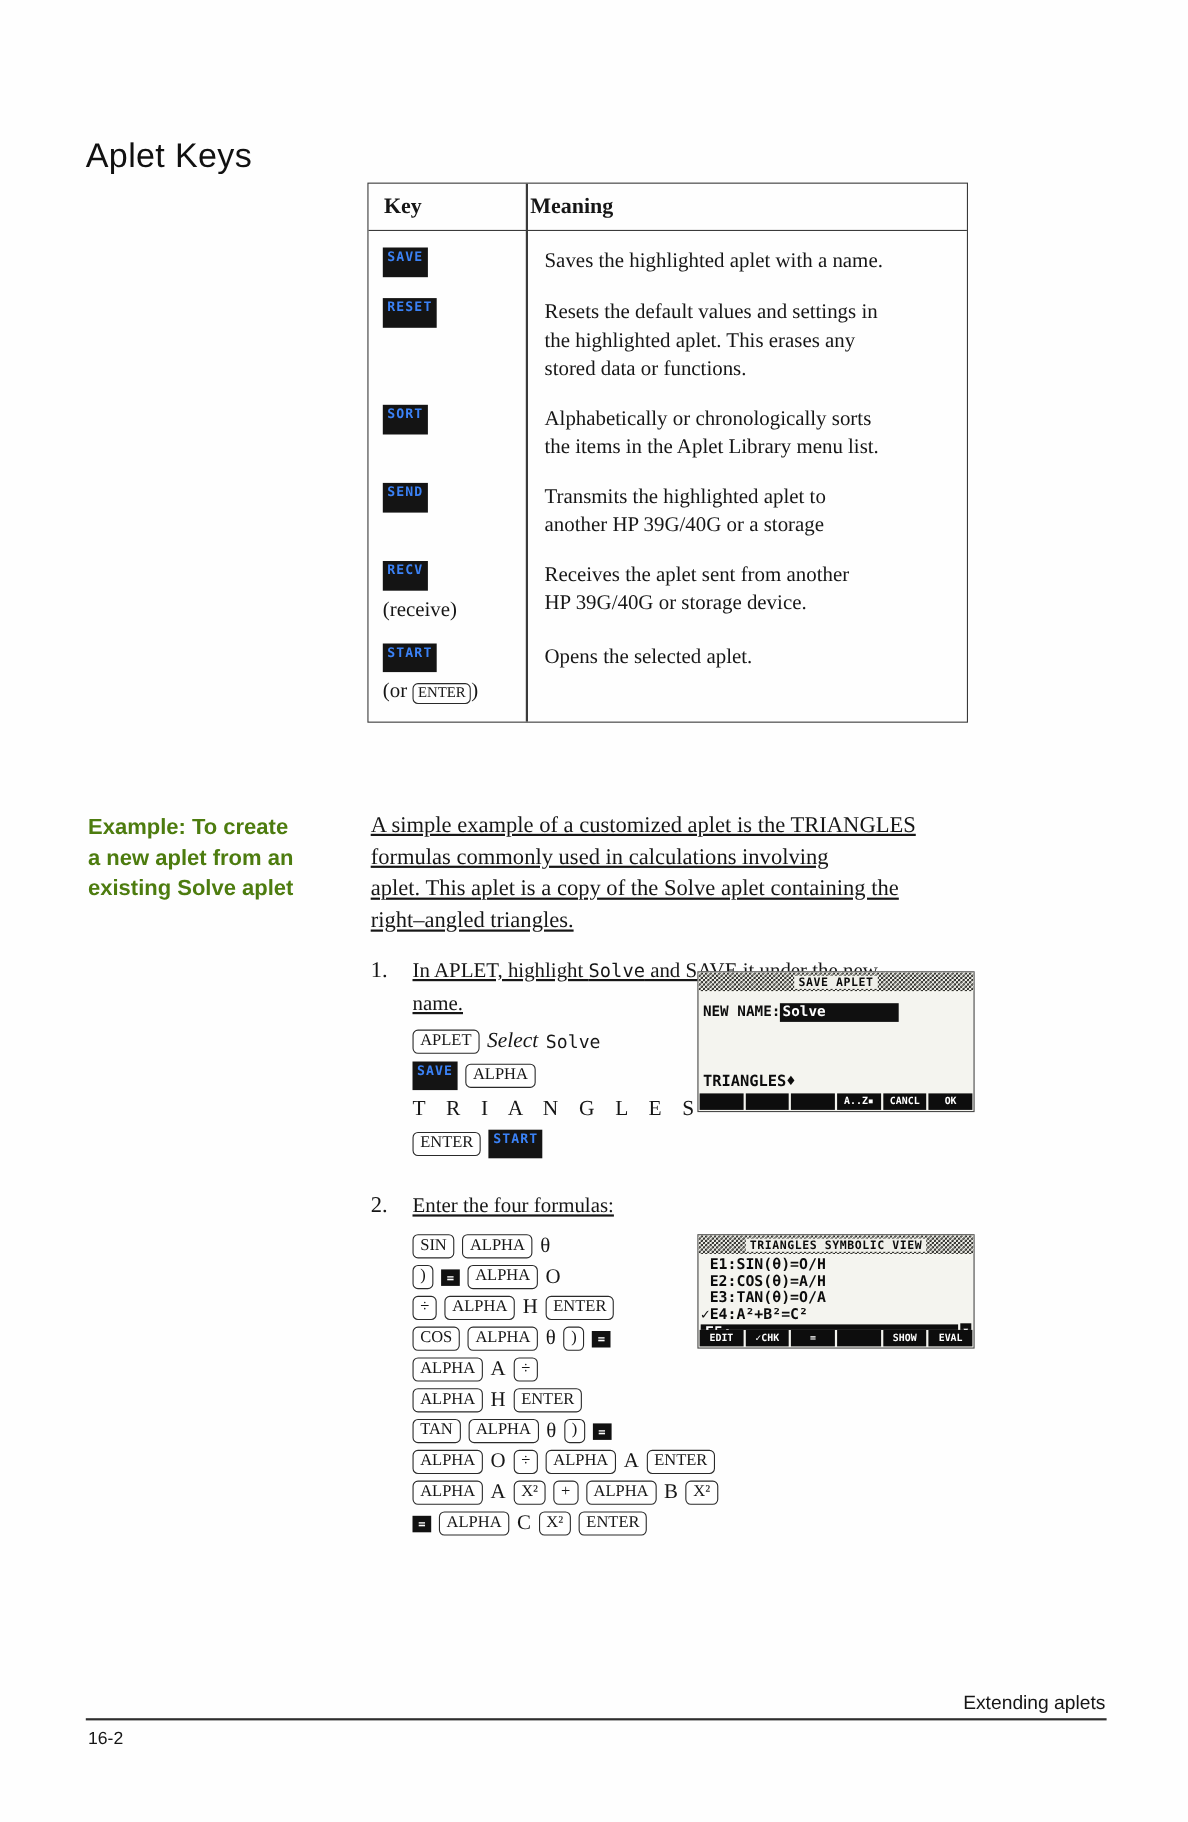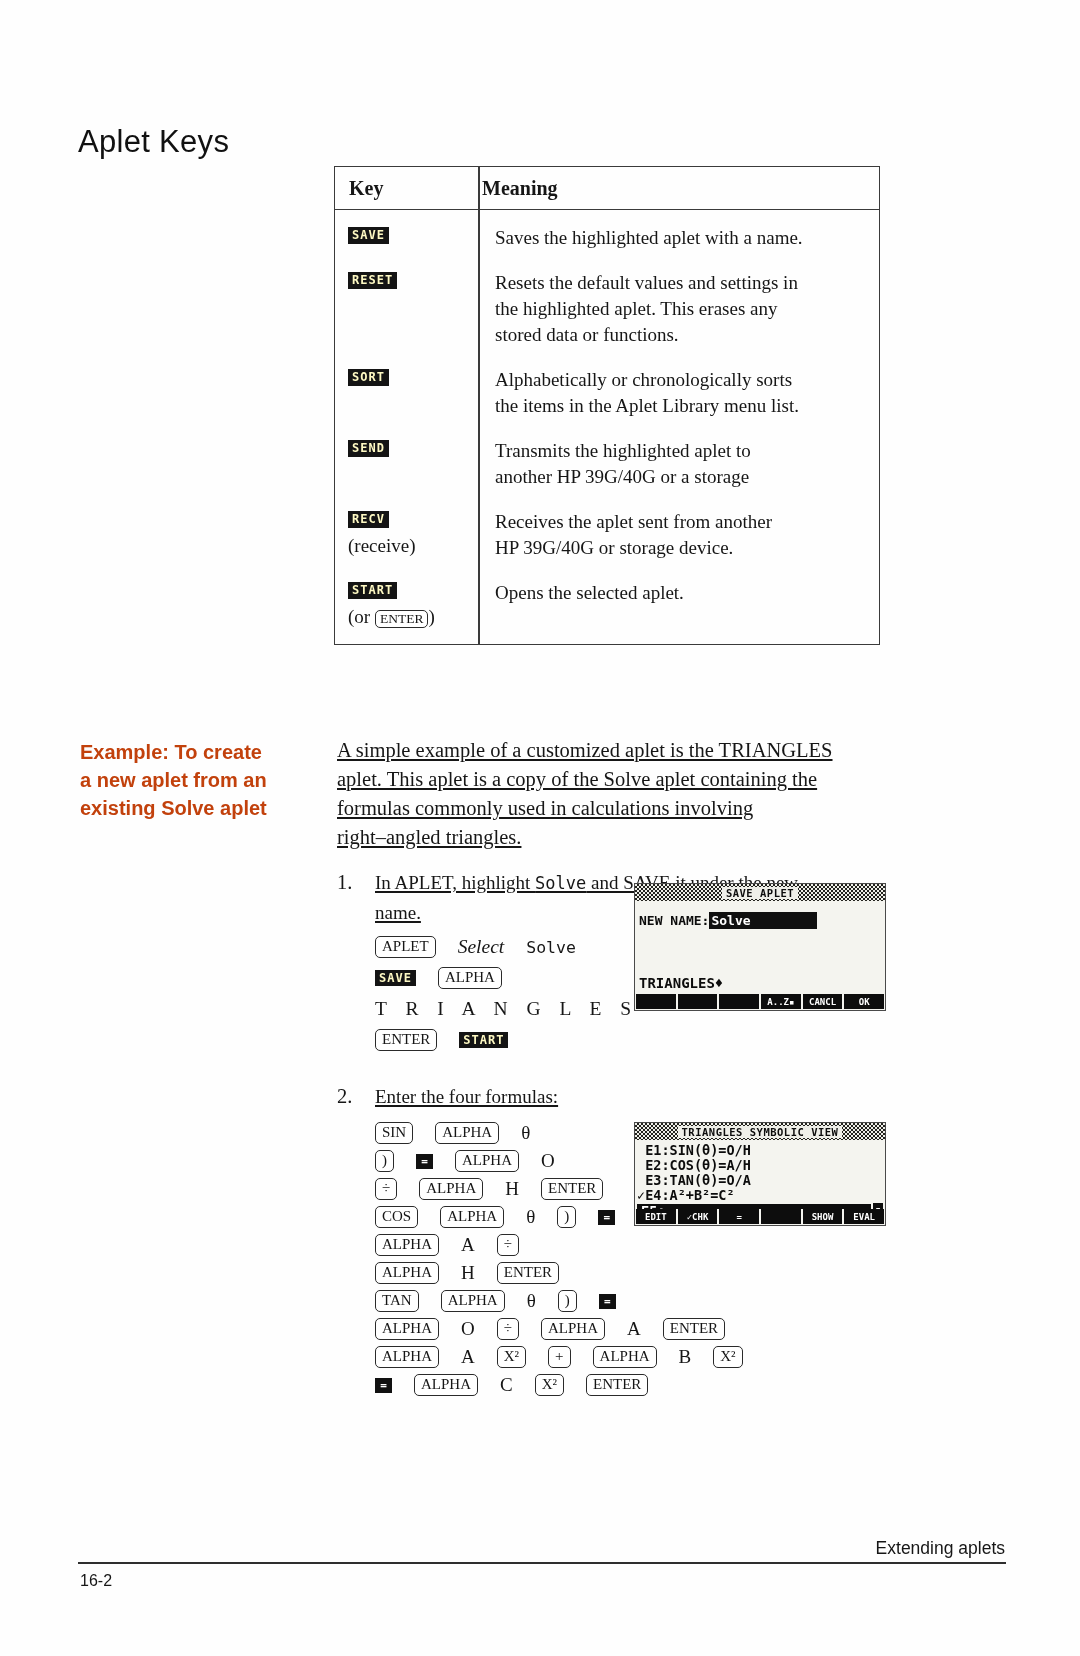--- a/index.html
+++ b/index.html
@@ -23,49 +23,49 @@
   .kt-hcell:nth-child(2){padding-left:4px;}
   .kt-row{display:grid;grid-template-columns:143px 1fr;margin-top:19px;}
   .kt-row:first-child{margin-top:15px;}
   .kt-key{padding-left:13px;}
   .kt-sub{margin-top:7px;font-size:16.5px;}
   .kt-sub .keycap{font-size:13.5px;padding:0 4px 1px;}
   .kt-meaning{padding-left:17px;padding-right:8px;}
   .kt-mline{font-size:19px;line-height:26px;}
   
   .softkey{
-    display:inline-block;background:#141414;color:#fef9c3;
+    display:inline-block;background:#141414;color:#3b82f6;
     font-family:"DejaVu Sans Mono",monospace;font-weight:700;font-size:12px;
-    letter-spacing:1px;padding:2px 4px 1px;line-height:1.15;vertical-align:middle;
+    letter-spacing:1px;padding:2px 4px 11px;line-height:1.15;vertical-align:middle;
   }
   .keycap{
     display:inline-block;border:1.4px solid #2a2a2a;border-radius:5px;background:#fff;
     font-family:"Liberation Serif",serif;font-size:15px;line-height:1.15;
     padding:1px 6px 2px;vertical-align:middle;white-space:nowrap;
   }
   .eqkey{
     display:inline-flex;width:17px;height:15px;background:#111;color:#fff;
     align-items:center;justify-content:center;
     font-family:"DejaVu Sans Mono",monospace;font-size:11px;font-weight:700;vertical-align:middle;
   }
   .plain-text{font-size:19px;}
   .it-text{font-style:italic;font-size:19.5px;}
   .mono-text{font-family:"DejaVu Sans Mono",monospace;font-size:16.5px;}
   .spaced-text{font-size:19.5px;letter-spacing:7px;}
   
   .example-head{position:absolute;left:80px;top:738px;}
-  .head-line{font-family:"Liberation Sans",sans-serif;font-weight:700;font-size:20px;line-height:28px;color:#c2410c;}
+  .head-line{font-family:"Liberation Sans",sans-serif;font-weight:700;font-size:20px;line-height:28px;color:#4d7c0f;}
   .intro{position:absolute;left:337px;top:736px;}
   .body-line{font-size:20.5px;line-height:29px;text-decoration:underline;}
   .body-line .mono-text{font-size:17px;}
   .step{position:absolute;left:337px;display:flex;align-items:flex-start;}
   .stepnum{width:38px;font-size:20.5px;line-height:29px;}
   
   .kseq{position:absolute;left:375px;}
-  .kseq-line{display:flex;align-items:center;gap:22px;height:22px;margin-bottom:6px;}
+  .kseq-line{display:flex;align-items:center;gap:7px;height:22px;margin-bottom:6px;}
   #kseq1 .kseq-line{margin-bottom:9px;}
   
   .lcd{
     position:absolute;width:252px;background:#f4f4ef;border:1px solid #4a4a4a;box-sizing:border-box;
     font-family:"DejaVu Sans Mono",monospace;color:#0c0c0c;
   }
   .lcd-title{
     height:17px;display:flex;align-items:center;justify-content:center;
     background-color:#efefe9;
     background-image:
@@ -158,22 +158,22 @@
   </section>
 
   <aside class="example-head" id="example-head">
       <div class="head-line">Example: To create</div>
       <div class="head-line">a new aplet from an</div>
       <div class="head-line">existing Solve aplet</div>
     </aside>
 
   <div class="intro" id="intro">
       <div class="body-line">A simple example of a customized aplet is the TRIANGLES</div>
+      <div class="body-line">formulas commonly used in calculations involving</div>
       <div class="body-line">aplet. This aplet is a copy of the Solve aplet containing the</div>
-      <div class="body-line">formulas commonly used in calculations involving</div>
       <div class="body-line">right–angled triangles.</div>
     </div>
 
   <div class="step" style="top:868px;">
     <span class="stepnum">1.</span>
     <div id="step1-text">
         <div class="body-line"><span class="plain-text">In APLET, highlight </span><span class="mono-text">Solve</span><span class="plain-text"> and SAVE it under the new</span></div>
         <div class="body-line"><span class="plain-text">name.</span></div>
       </div>
   </div>

